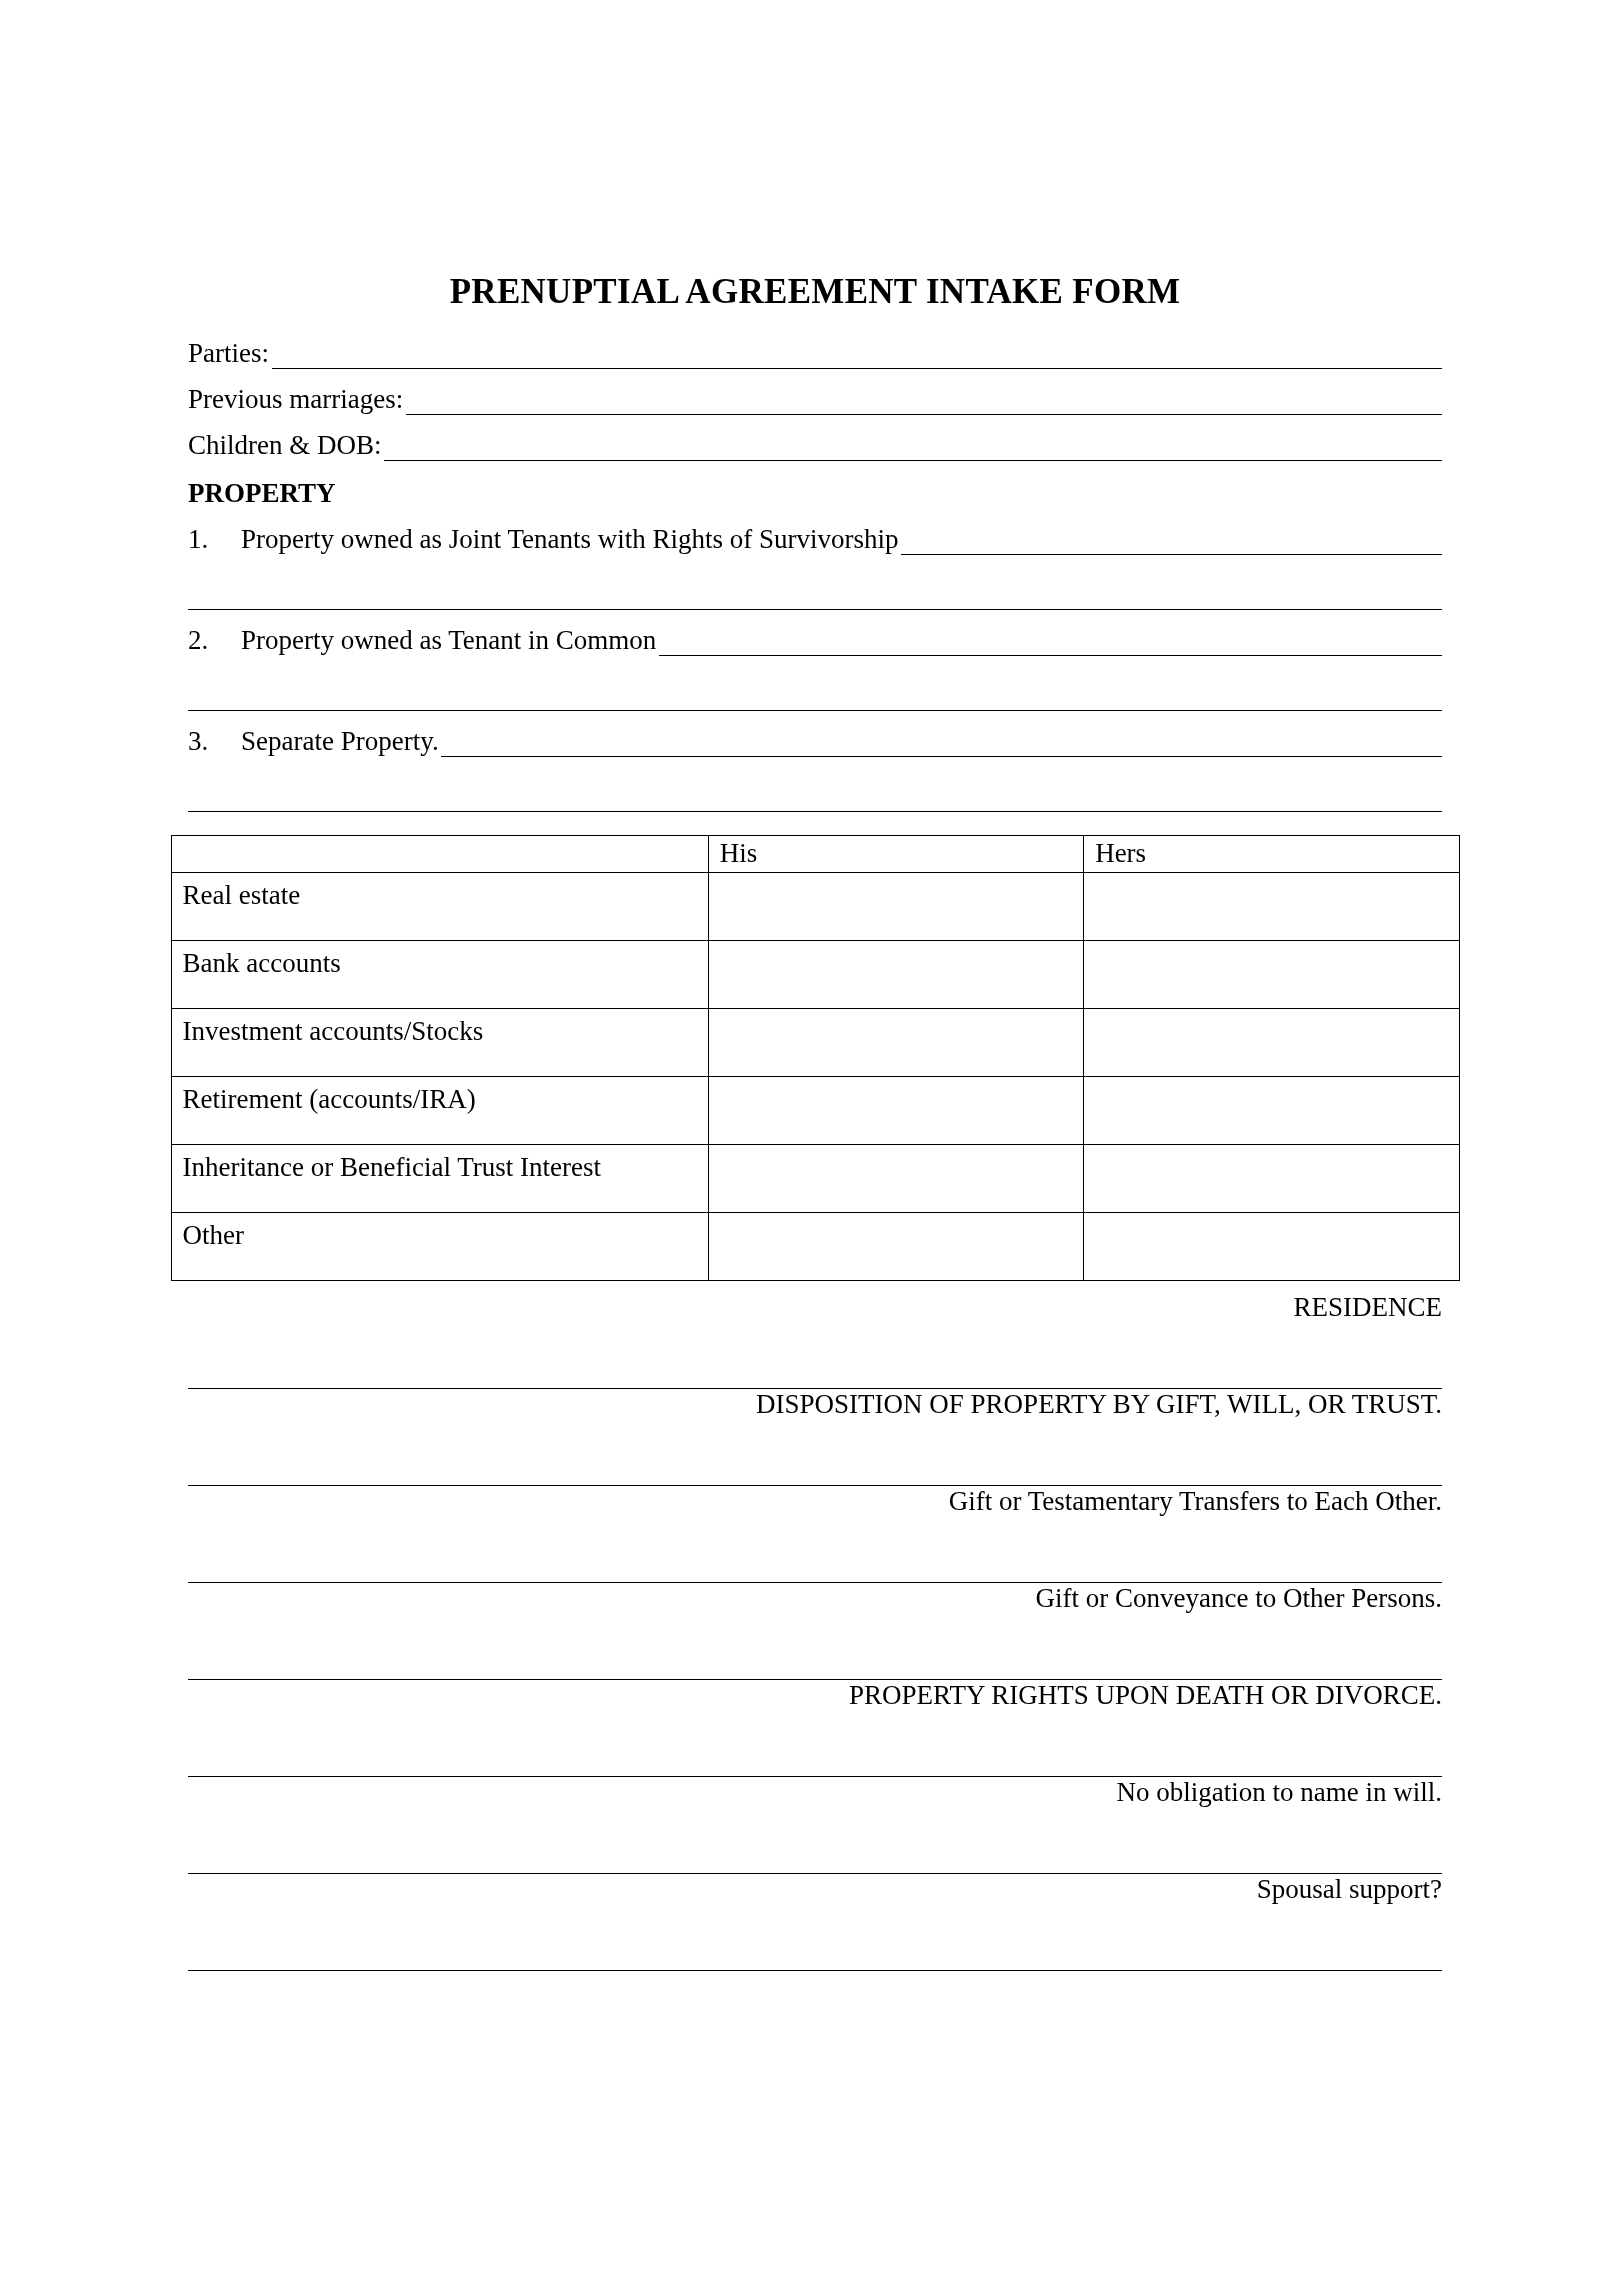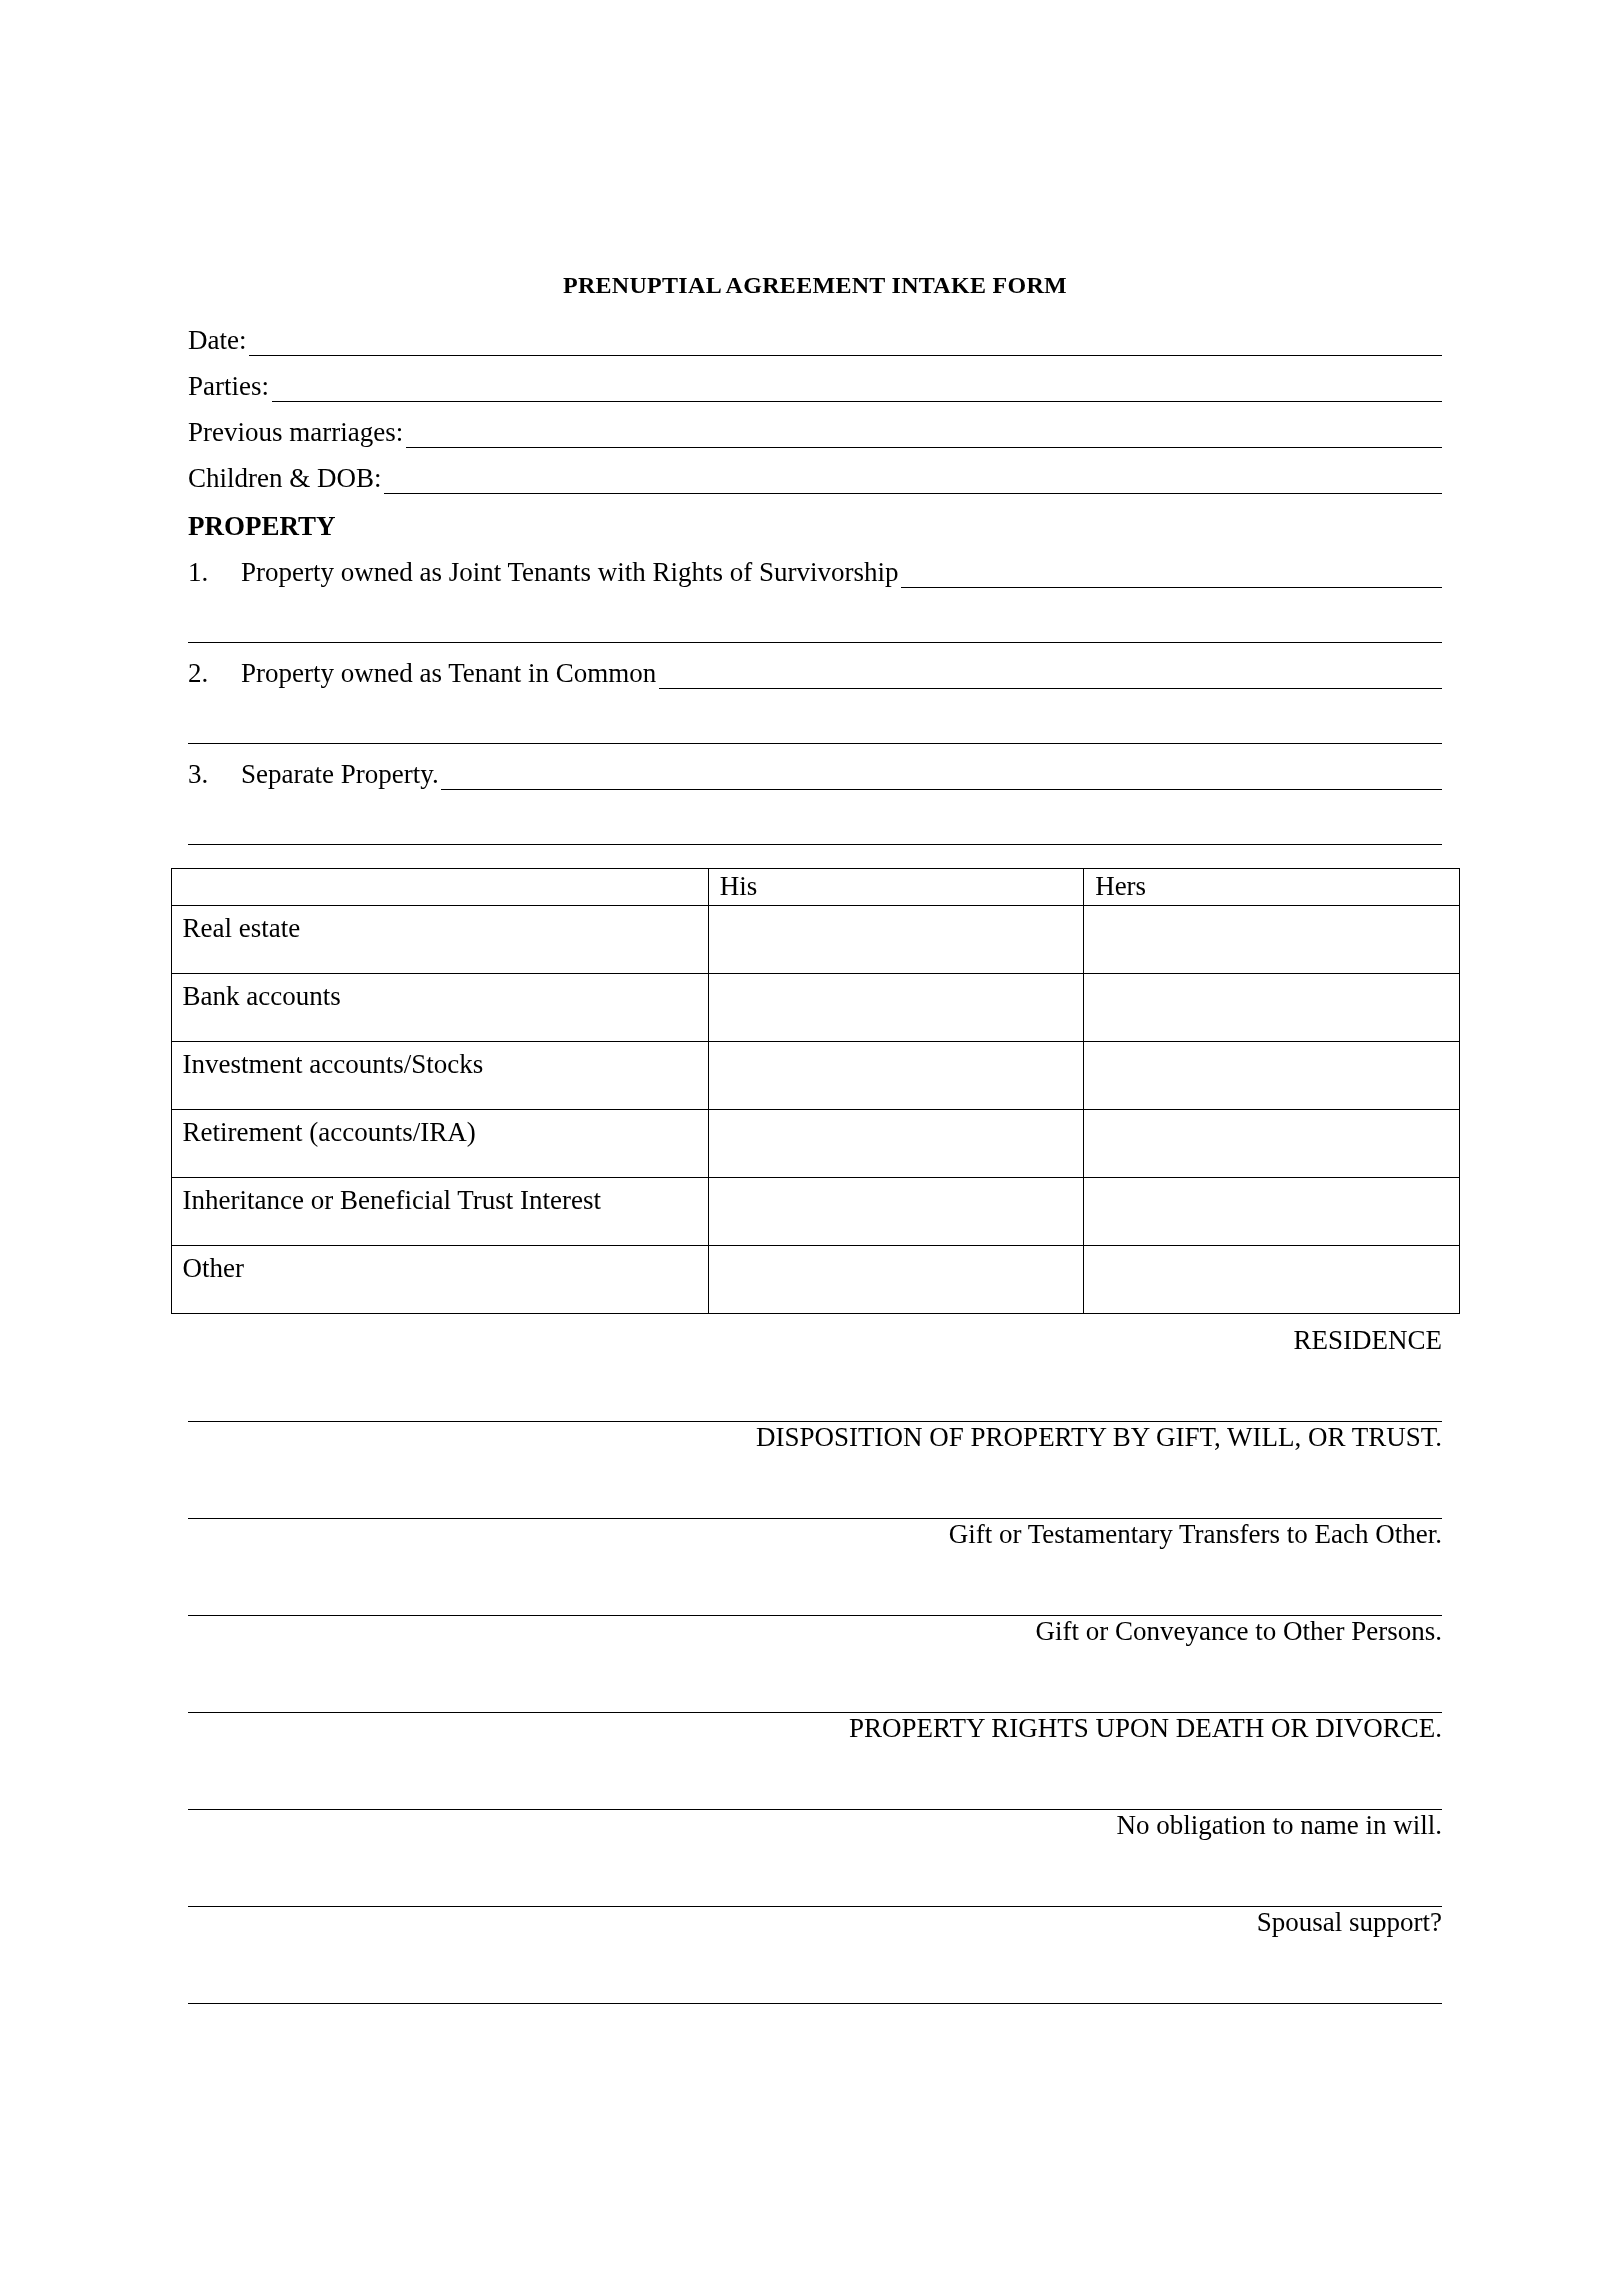--- a/index.html
+++ b/index.html
@@ -13,21 +13,21 @@
     overflow: hidden;
   }
   .page {
     width: 100%;
     height: 100%;
     padding: 272px 179px 0 188px;
   }
   .title {
     text-align: center;
     font-weight: bold;
-    font-size: 24px;
+    font-size: 35px;
     margin-bottom: 11px;
     letter-spacing: 0.3px;
   }
   .fline {
     display: flex;
     align-items: flex-end;
     height: 46px;
   }
   .fline .label { white-space: pre; }
   .fill {
@@ -88,24 +88,20 @@
   }
 </style>
 </head>
 <body>
 
 <div class="page">
 
   <div class="title">PRENUPTIAL AGREEMENT INTAKE FORM</div>
 
   <div class="fline">
-    <span class="label">Date:</span>
-    <span class="fill"></span>
-  </div>
-  <div class="fline">
     <span class="label">Parties:</span>
     <span class="fill"></span>
   </div>
   <div class="fline">
     <span class="label">Previous marriages:</span>
     <span class="fill"></span>
   </div>
   <div class="fline">
     <span class="label">Children &amp; DOB:</span>
     <span class="fill"></span>

